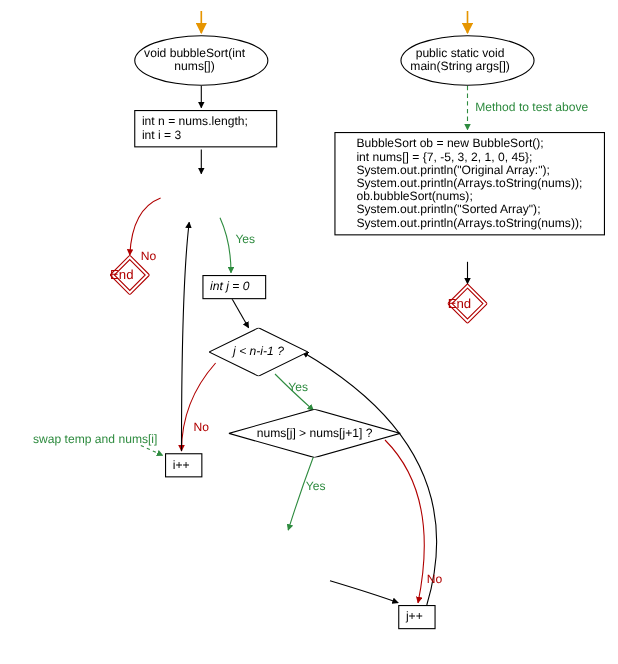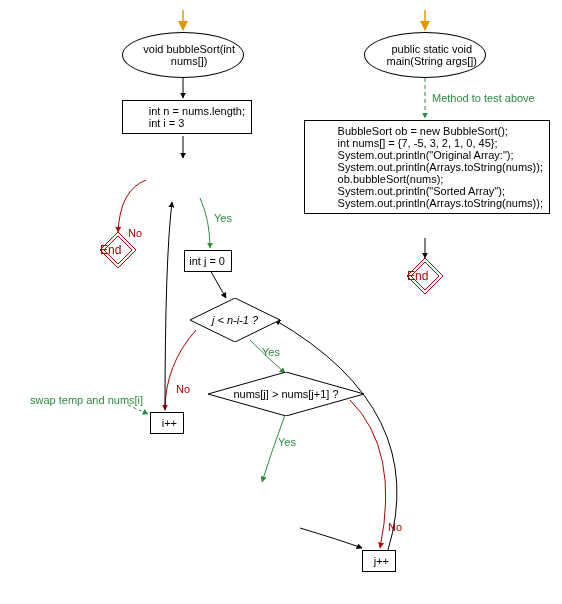--- a/index.html
+++ b/index.html
@@ -14,21 +14,21 @@
   }
   .canvas {
     position: relative;
     width: 562px;
     height: 604px;
   }
   .node {
     position: absolute;
     display: flex;
     align-items: center;
-    justify-content: flex-end;
+    justify-content: flex-start;
     text-align: center;
   }
   .ellipse {
     border: 1px solid #000;
     border-radius: 50%;
     background: #fff;
     padding: 4px 8px;
   }
   .rect {
     border: 1px solid #000;
@@ -139,21 +139,21 @@
   <div class="endnode" style="left:100px; top:232px;">
     <svg width="36" height="36">
       <polygon points="18,0 36,18 18,36 0,18" fill="#fff" stroke="#b00000"></polygon>
       <polygon points="18,4 32,18 18,32 4,18" fill="#fff" stroke="#b00000"></polygon>
     </svg>
     <div class="etext">
         <span>End</span>
       </div>
   </div>
 
-  <div class="node rect small" style="left:184px; top:250px; width:48px;">
+  <div class="node rect small" style="left:184px; top:250px; width:58px;font-style:italic;">
     <span>int j = 0</span>
   </div>
 
   <div class="diamond" style="left:190px; top:298px; width:90px; height:44px;font-style:italic;">
     <svg width="90" height="44">
         <polygon points="45,0 90,22 45,44 0,22" fill="#fff" stroke="#000"></polygon>
       </svg>
     <div class="dtext">
         <span>j &lt; n-i-1 ?</span>
       </div>

